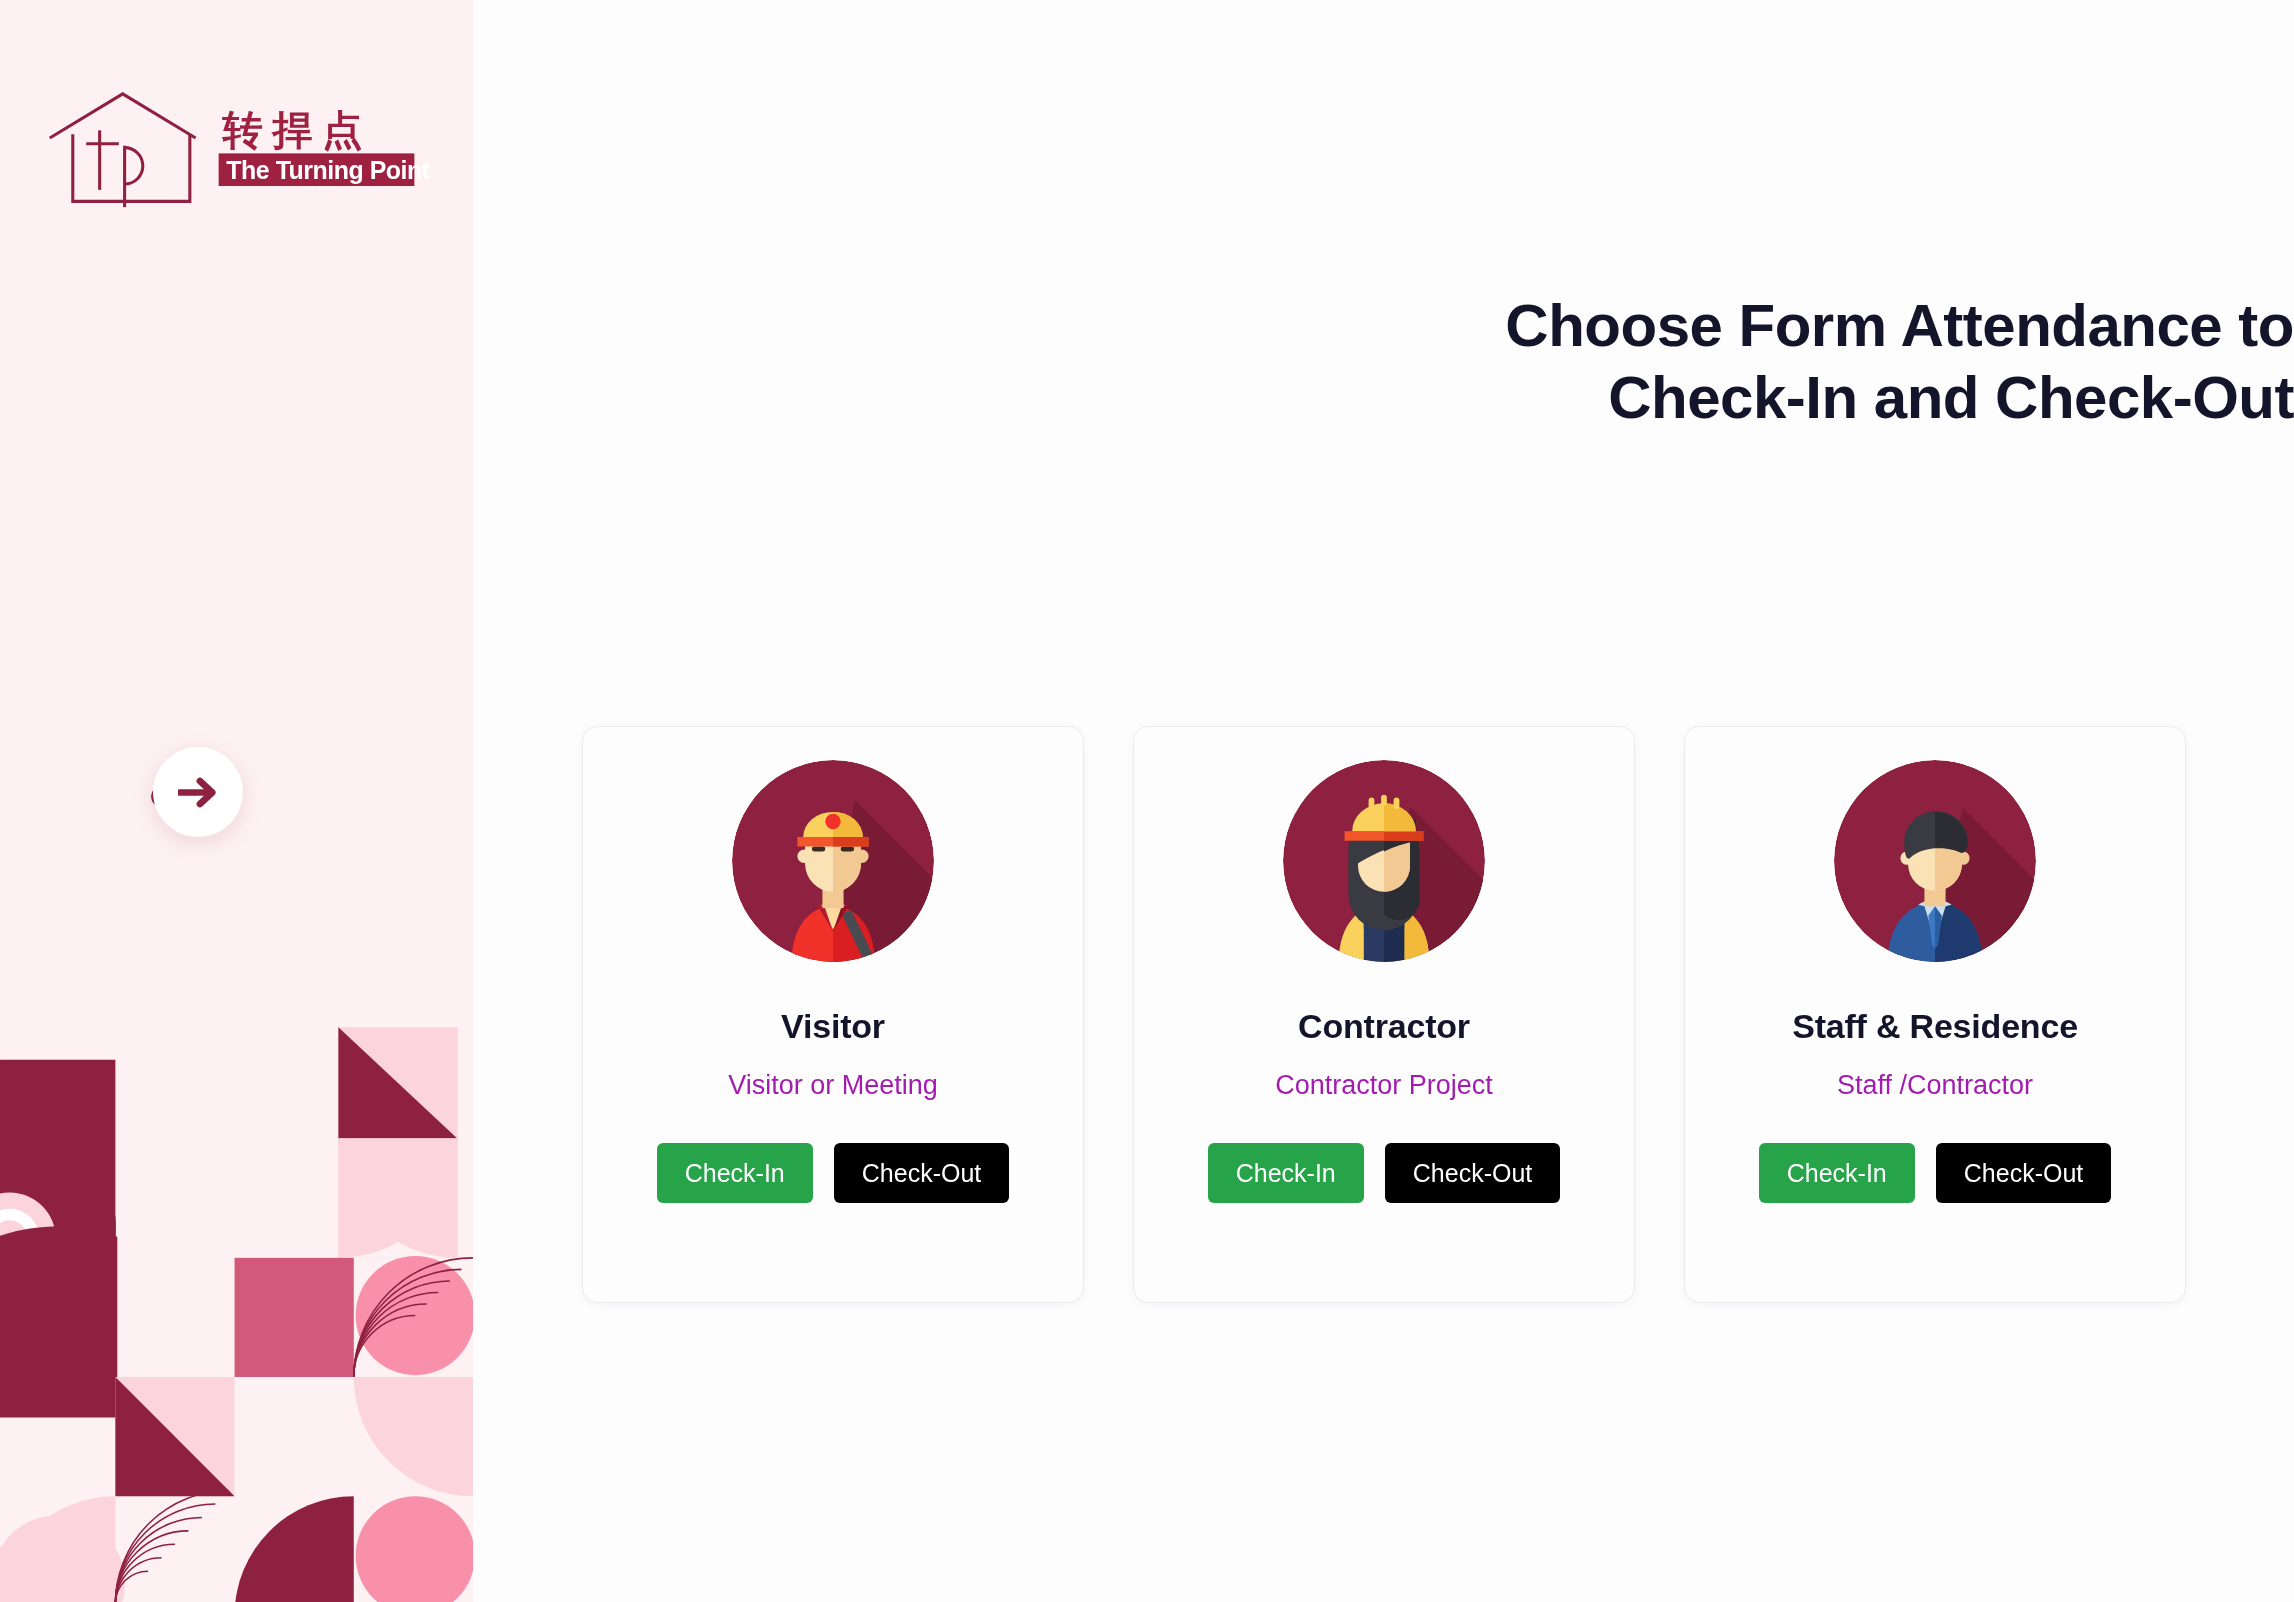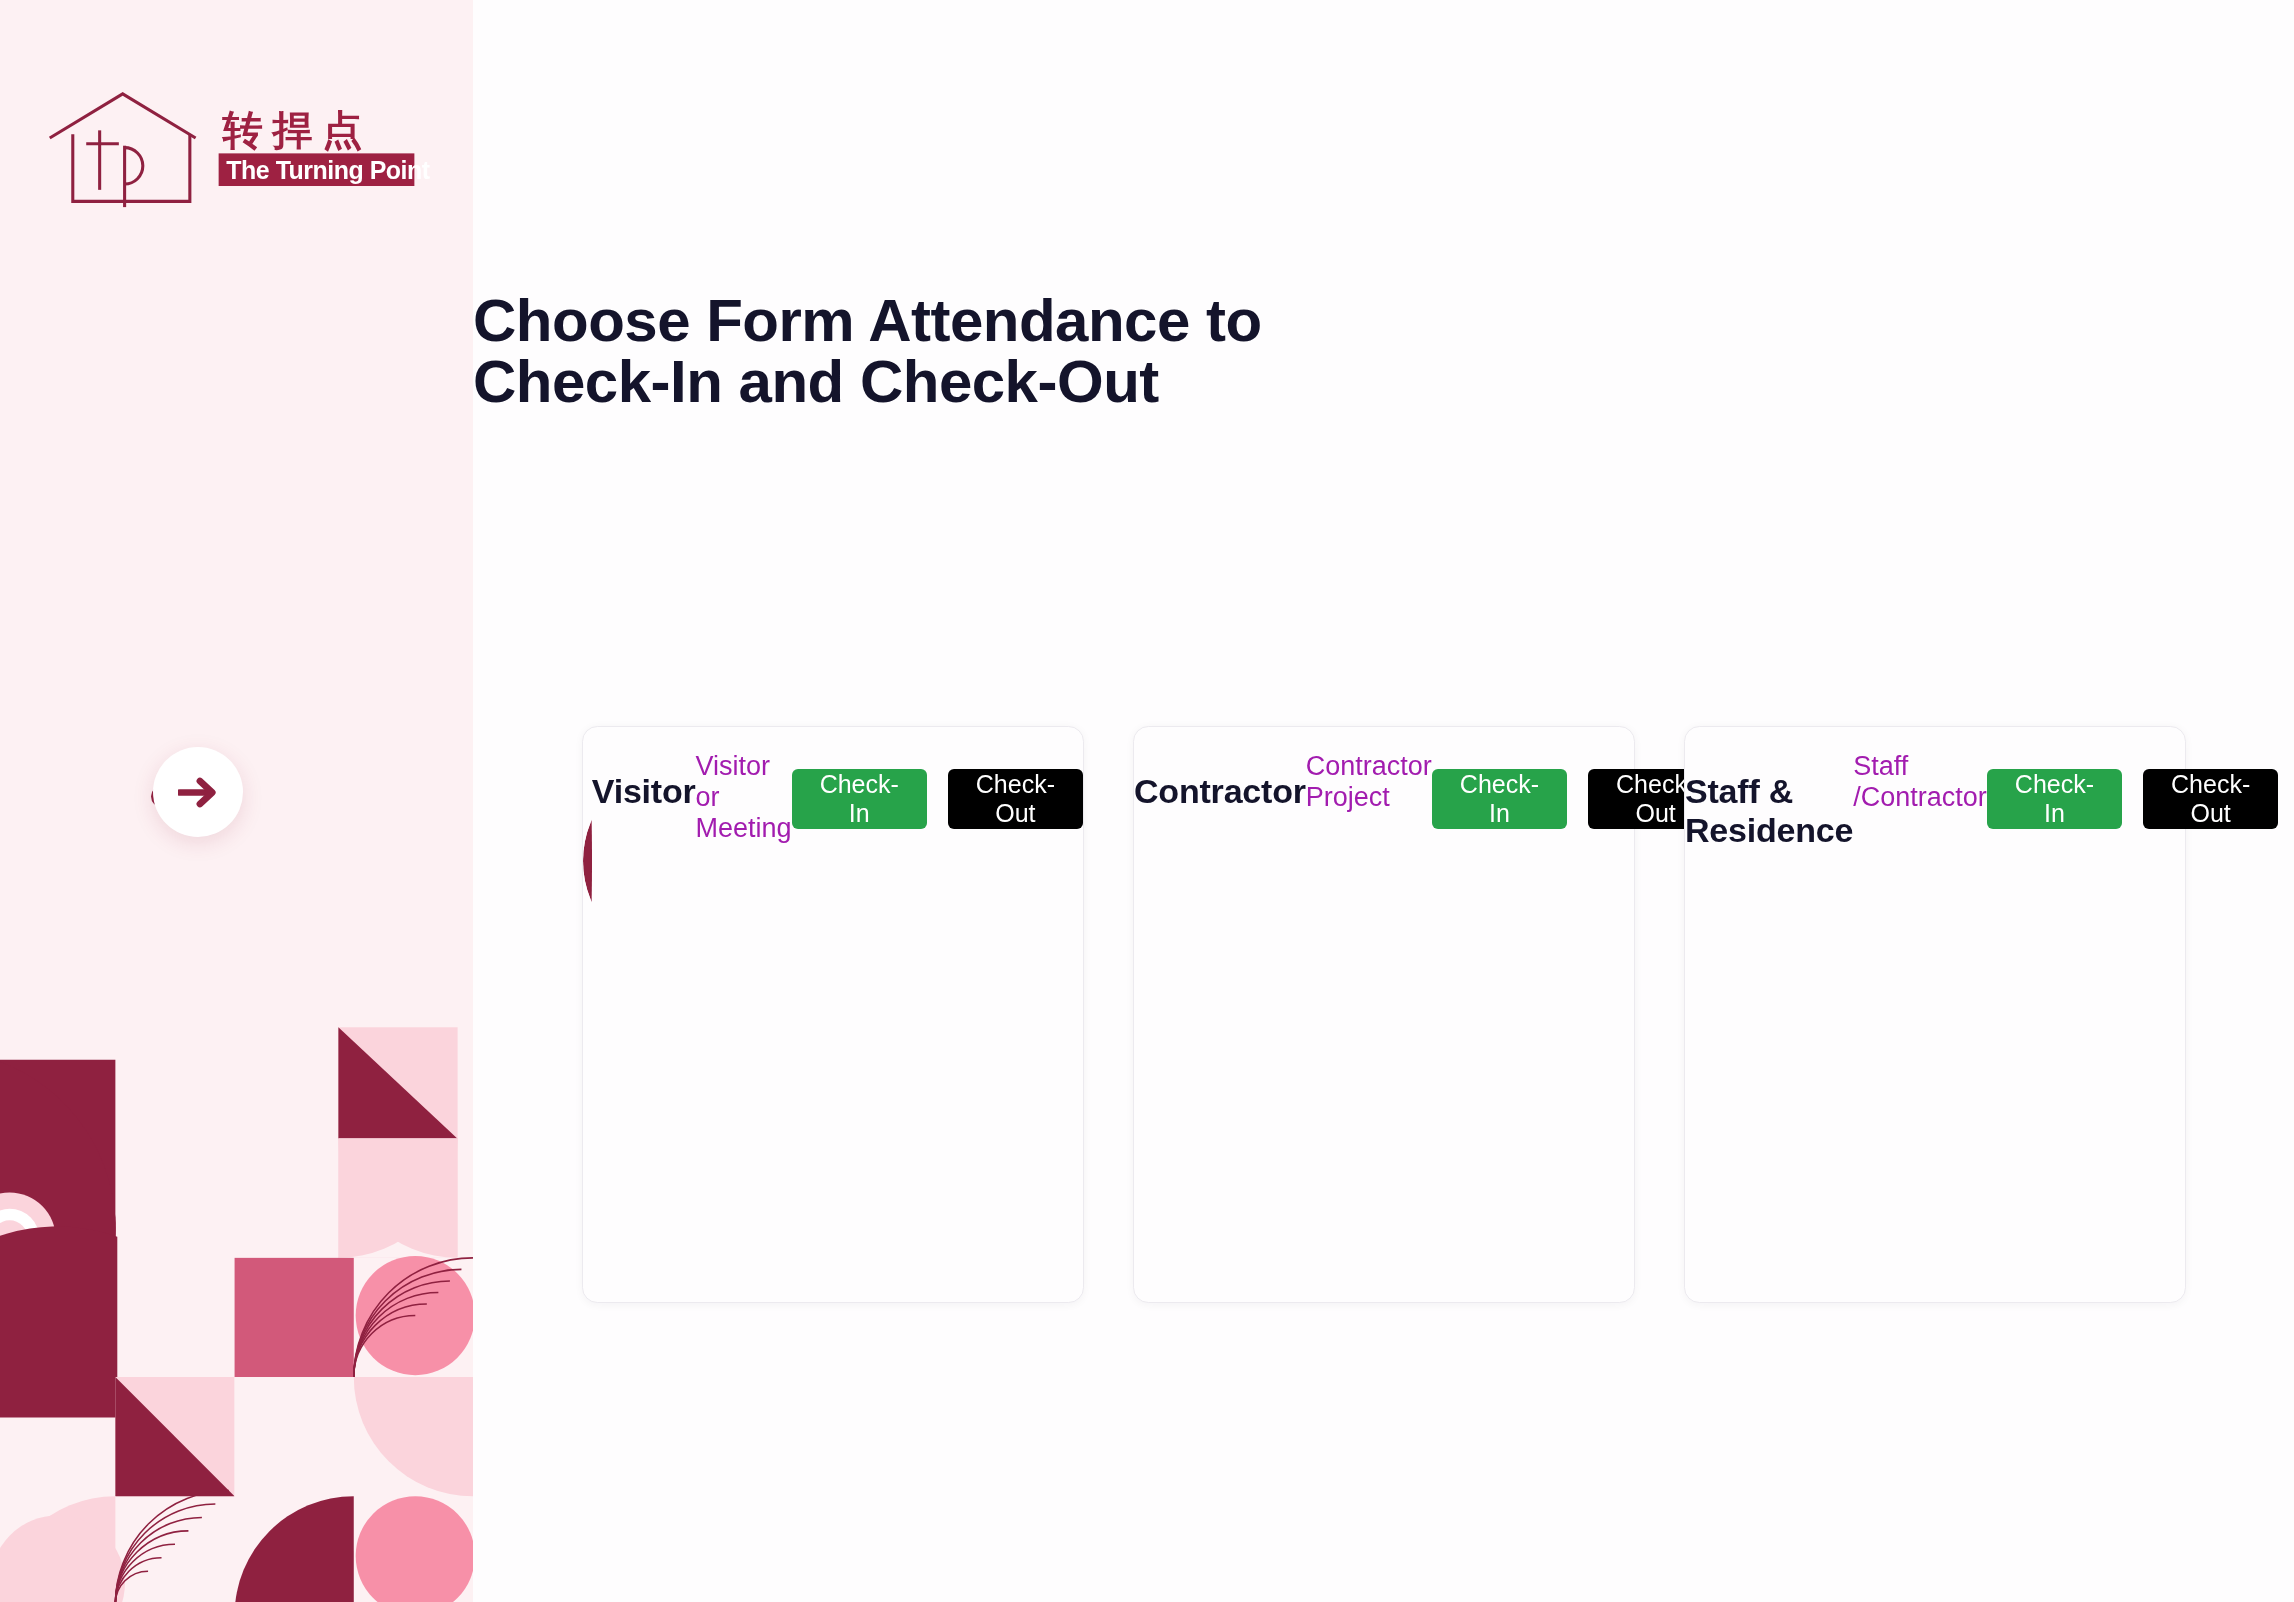--- a/index.html
+++ b/index.html
@@ -78,23 +78,23 @@
     width: 1821px;
     height: 1602px;
     background: #FEFDFE;
   }
 
   #page-title {
     position: absolute;
     top: 290px;
     left: 0;
     width: 1821px;
-    text-align: left;
+    text-align: right;
     font-size: 60px;
-    line-height: 61px;
+    line-height: 72px;
     font-weight: 700;
     letter-spacing: -0.5px;
     color: #14142B;
     white-space: pre-line;
   }
 
   #page-subtitle {
     position: absolute;
     top: 493px;
     left: 0;
@@ -116,21 +116,22 @@
   }
 
   .card {
     width: 502px;
     height: 577px;
     background: #FEFDFE;
     border: 1px solid #ECEAEF;
     border-radius: 15.4px;
     box-shadow: 0 1.9px 8.6px rgba(20,20,43,0.045);
     display: flex;
-    flex-direction: row;
+    flex-direction: column;
+    align-items: center;
     cursor: pointer;
   }
 
   .card-avatar {
     margin-top: 33px;
     width: 202px;
     height: 202px;
     border-radius: 50%;
     overflow: hidden;
   }

